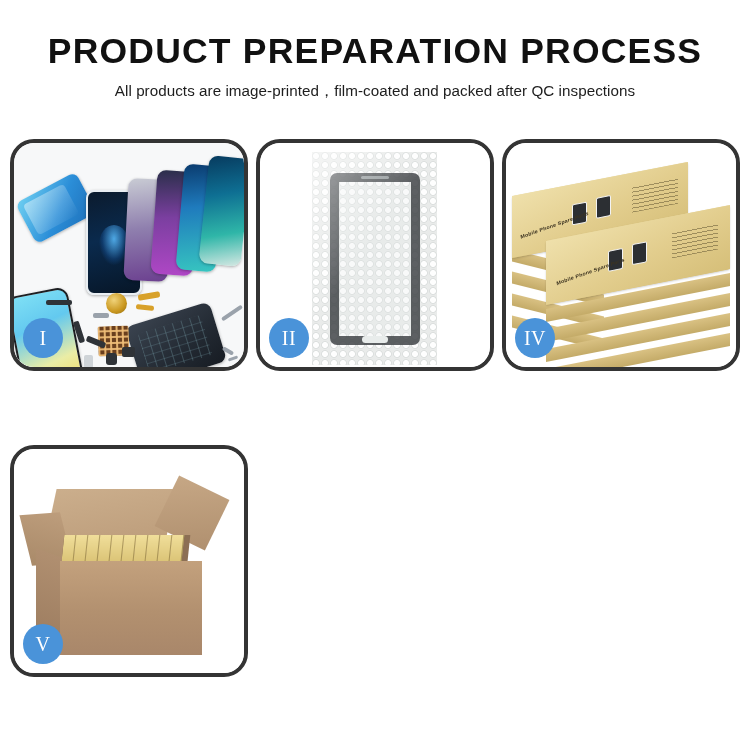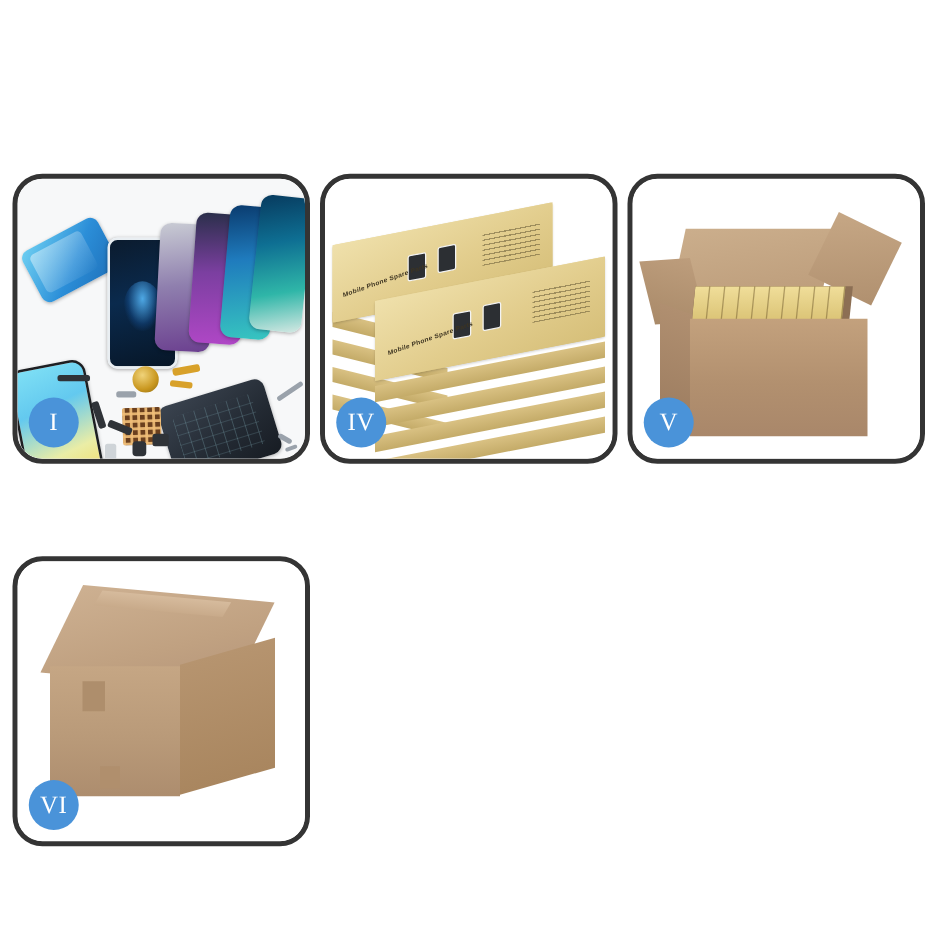--- a/index.html
+++ b/index.html
@@ -345,20 +345,24 @@
   .w-tab2{
     position:absolute; left:66px; top:164px; width:16px; height:18px;
     background:#b08f6d;
   }
 </style>
 </head>
 <body>
 
 <div class="page">
 
+  <div class="header">
+    <div class="title">PRODUCT PREPARATION PROCESS</div>
+    <div class="subtitle">All products are image-printed，film-coated and packed after QC inspections</div>
+  </div>
 
   <div class="grid">
 
     <div class="panel">
       <div class="photo">
         <div class="p1-bg"></div>
         <div class="scr s-a"></div>
         <div class="scr s-b"></div>
         <div class="scr s-c"></div>
         <div class="scr s-d"></div>
@@ -377,20 +381,32 @@
         <div class="prt" style="left:108px;top:204px;width:13px;height:10px;border-radius:2px;"></div>
         <div class="prt" style="left:92px;top:210px;width:11px;height:12px;border-radius:3px;"></div>
         <div class="prt" style="left:70px;top:212px;width:9px;height:13px;border-radius:2px;background:#cfd4d8;"></div>
         <div class="prt silver" style="left:206px;top:168px;width:24px;height:4px;border-radius:2px;transform:rotate(-34deg);"></div>
         <div class="prt silver" style="left:208px;top:206px;width:12px;height:4px;border-radius:2px;transform:rotate(30deg);"></div>
         <div class="prt silver" style="left:214px;top:214px;width:10px;height:3px;border-radius:2px;transform:rotate(-20deg);"></div>
       </div>
       <div class="badge">I</div>
     </div>
 
+    <div class="panel">
+      <div class="photo">
+        <div class="p2-bg"></div>
+        <div class="bubble-sheet">
+          <div class="glass-panel">
+            <div class="glass-speaker"></div>
+          </div>
+          <div class="bubble-gloss"></div>
+        </div>
+      </div>
+      <div class="badge">II</div>
+    </div>
 
 
     <div class="panel">
       <div class="photo">
         <div class="p4-bg"></div>
 
         <div class="kside" style="left:6px;top:118px;width:92px;height:12px;transform:skewY(14deg);"></div>
         <div class="kside" style="left:6px;top:140px;width:92px;height:12px;transform:skewY(14deg);"></div>
         <div class="kside" style="left:6px;top:162px;width:92px;height:12px;transform:skewY(14deg);"></div>
         <div class="kside" style="left:6px;top:184px;width:92px;height:12px;transform:skewY(14deg);"></div>
@@ -436,27 +452,15 @@
           <div class="bar" style="left:84px;"></div>
           <div class="bar" style="left:96px;"></div>
           <div class="bar" style="left:108px;"></div>
         </div>
         <div class="v-body-l"></div>
         <div class="v-front"></div>
       </div>
       <div class="badge">V</div>
     </div>
 
-    <div class="panel">
-      <div class="photo">
-        <div class="p6-bg"></div>
-        <div class="w-top"></div>
-        <div class="w-tape"></div>
-        <div class="w-right"></div>
-        <div class="w-front"></div>
-        <div class="w-tab1"></div>
-        <div class="w-tab2"></div>
-      </div>
-      <div class="badge">VI</div>
-    </div>
 
   </div>
 </div>
 
 </body></html>

